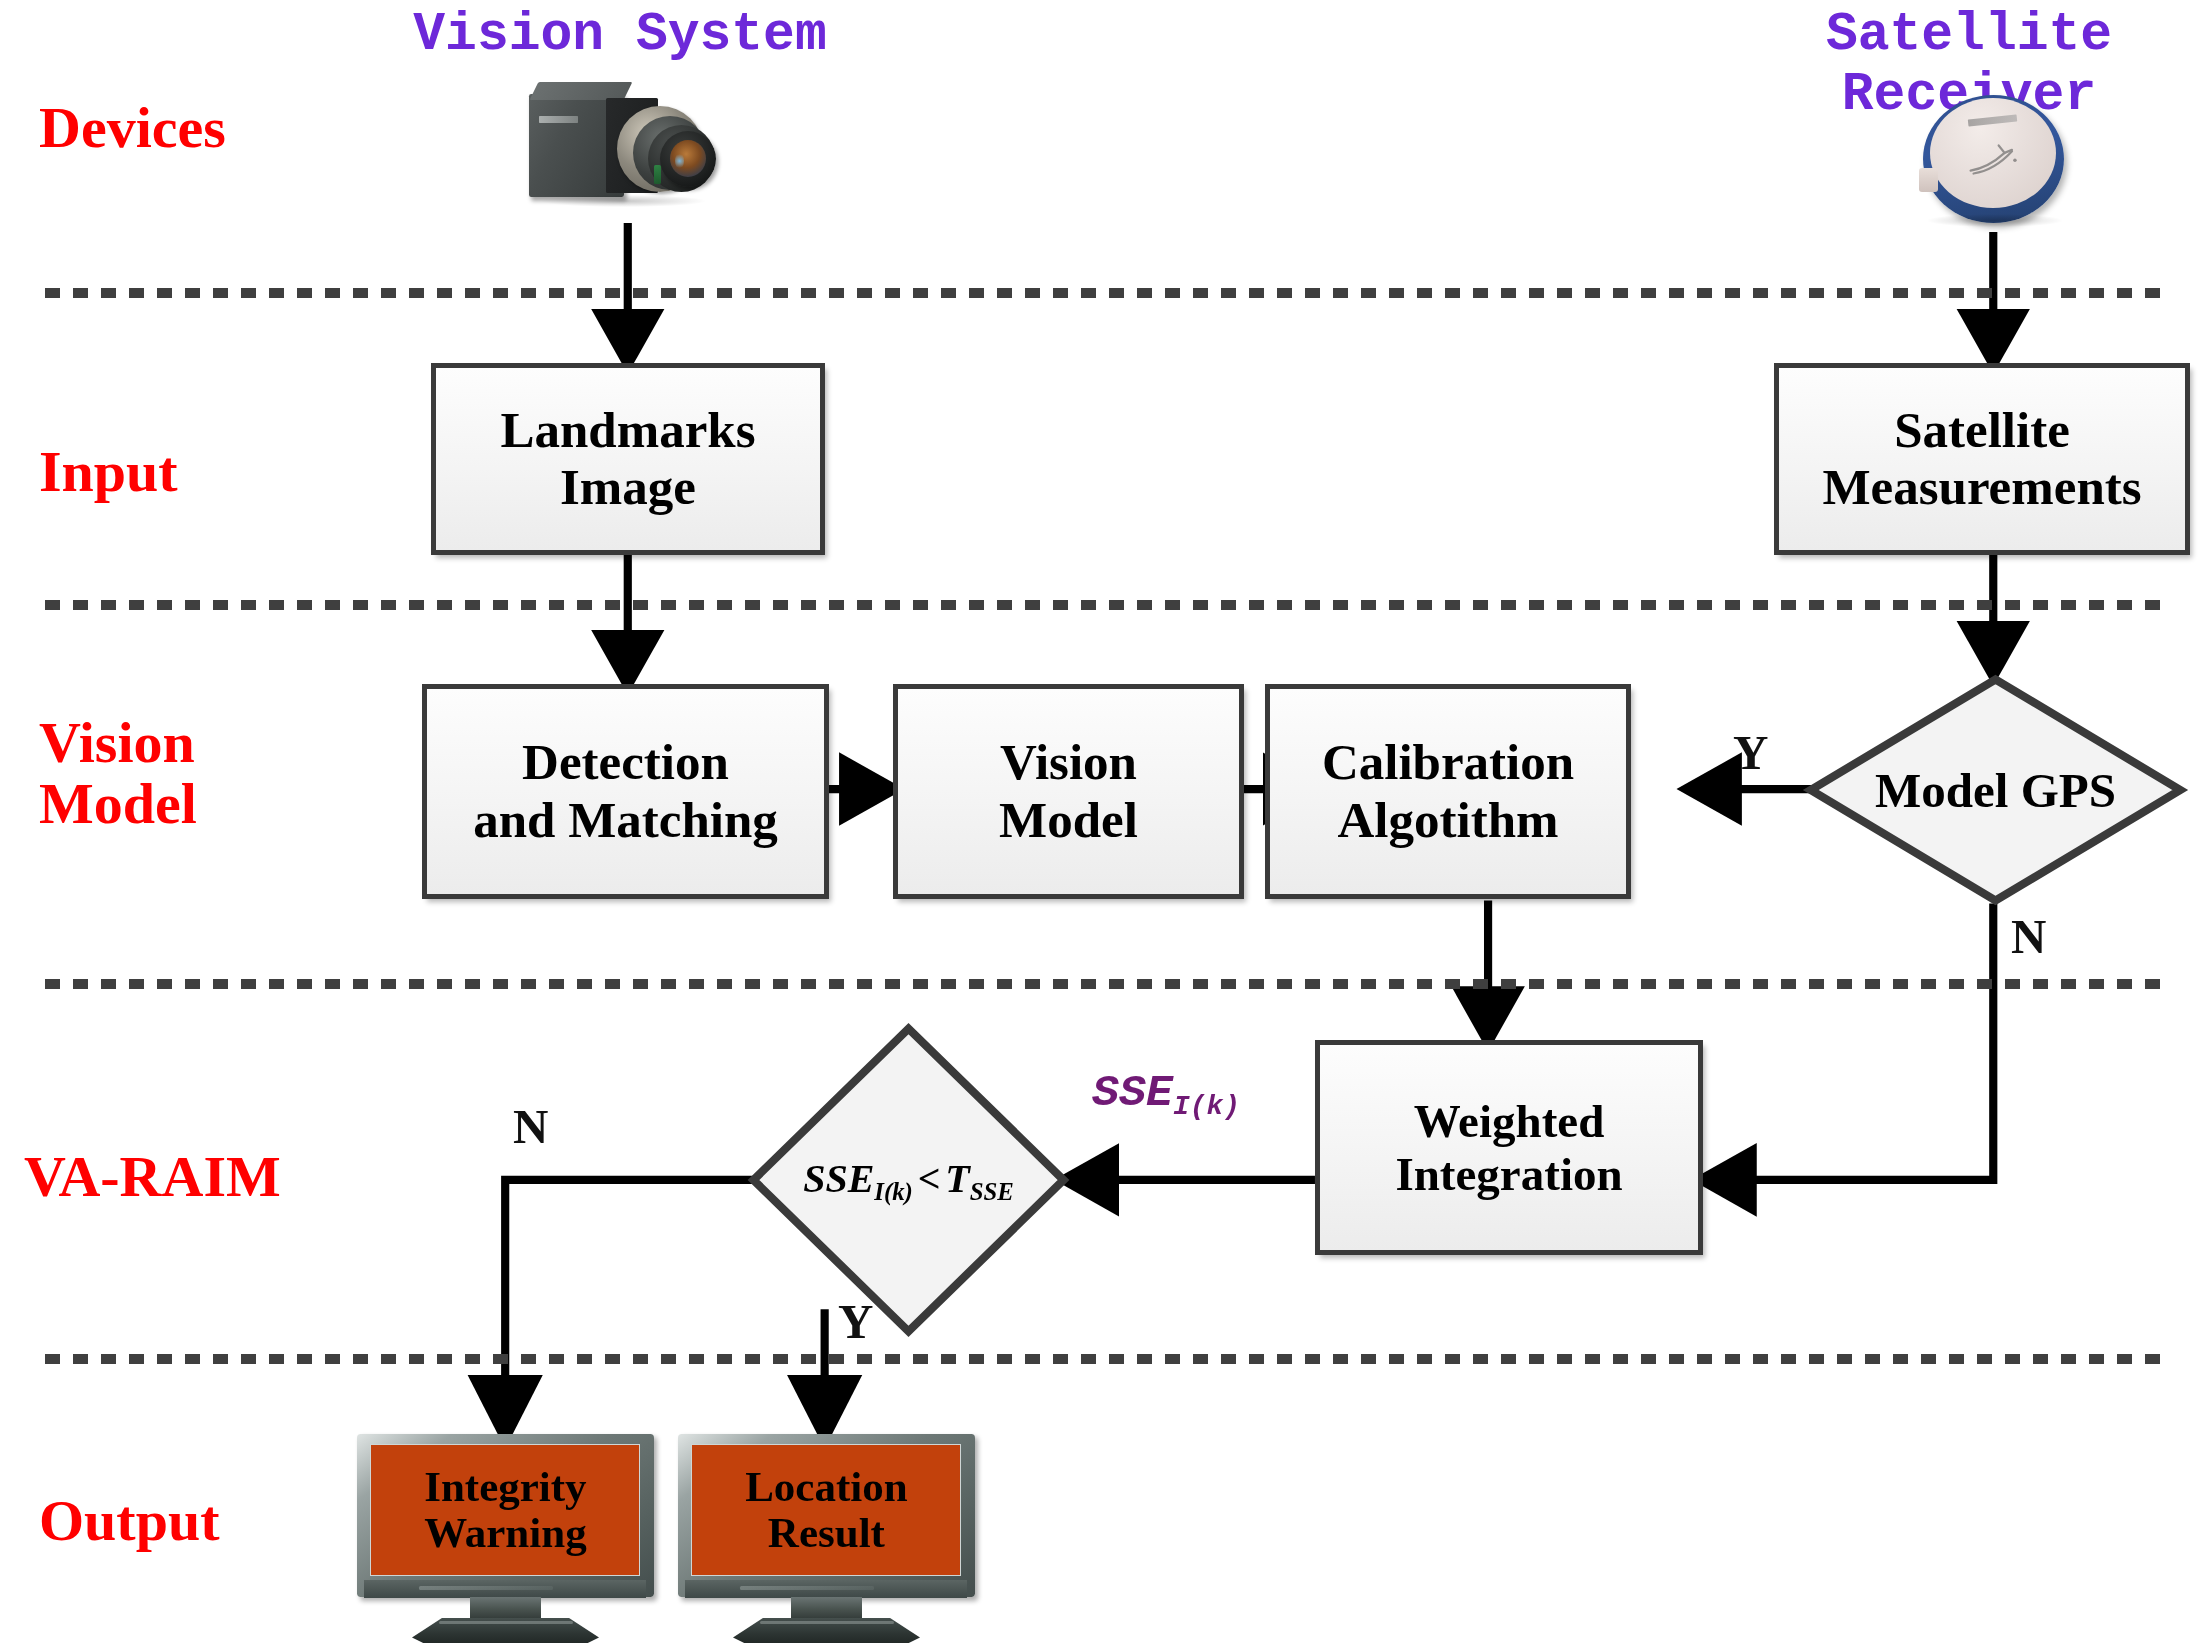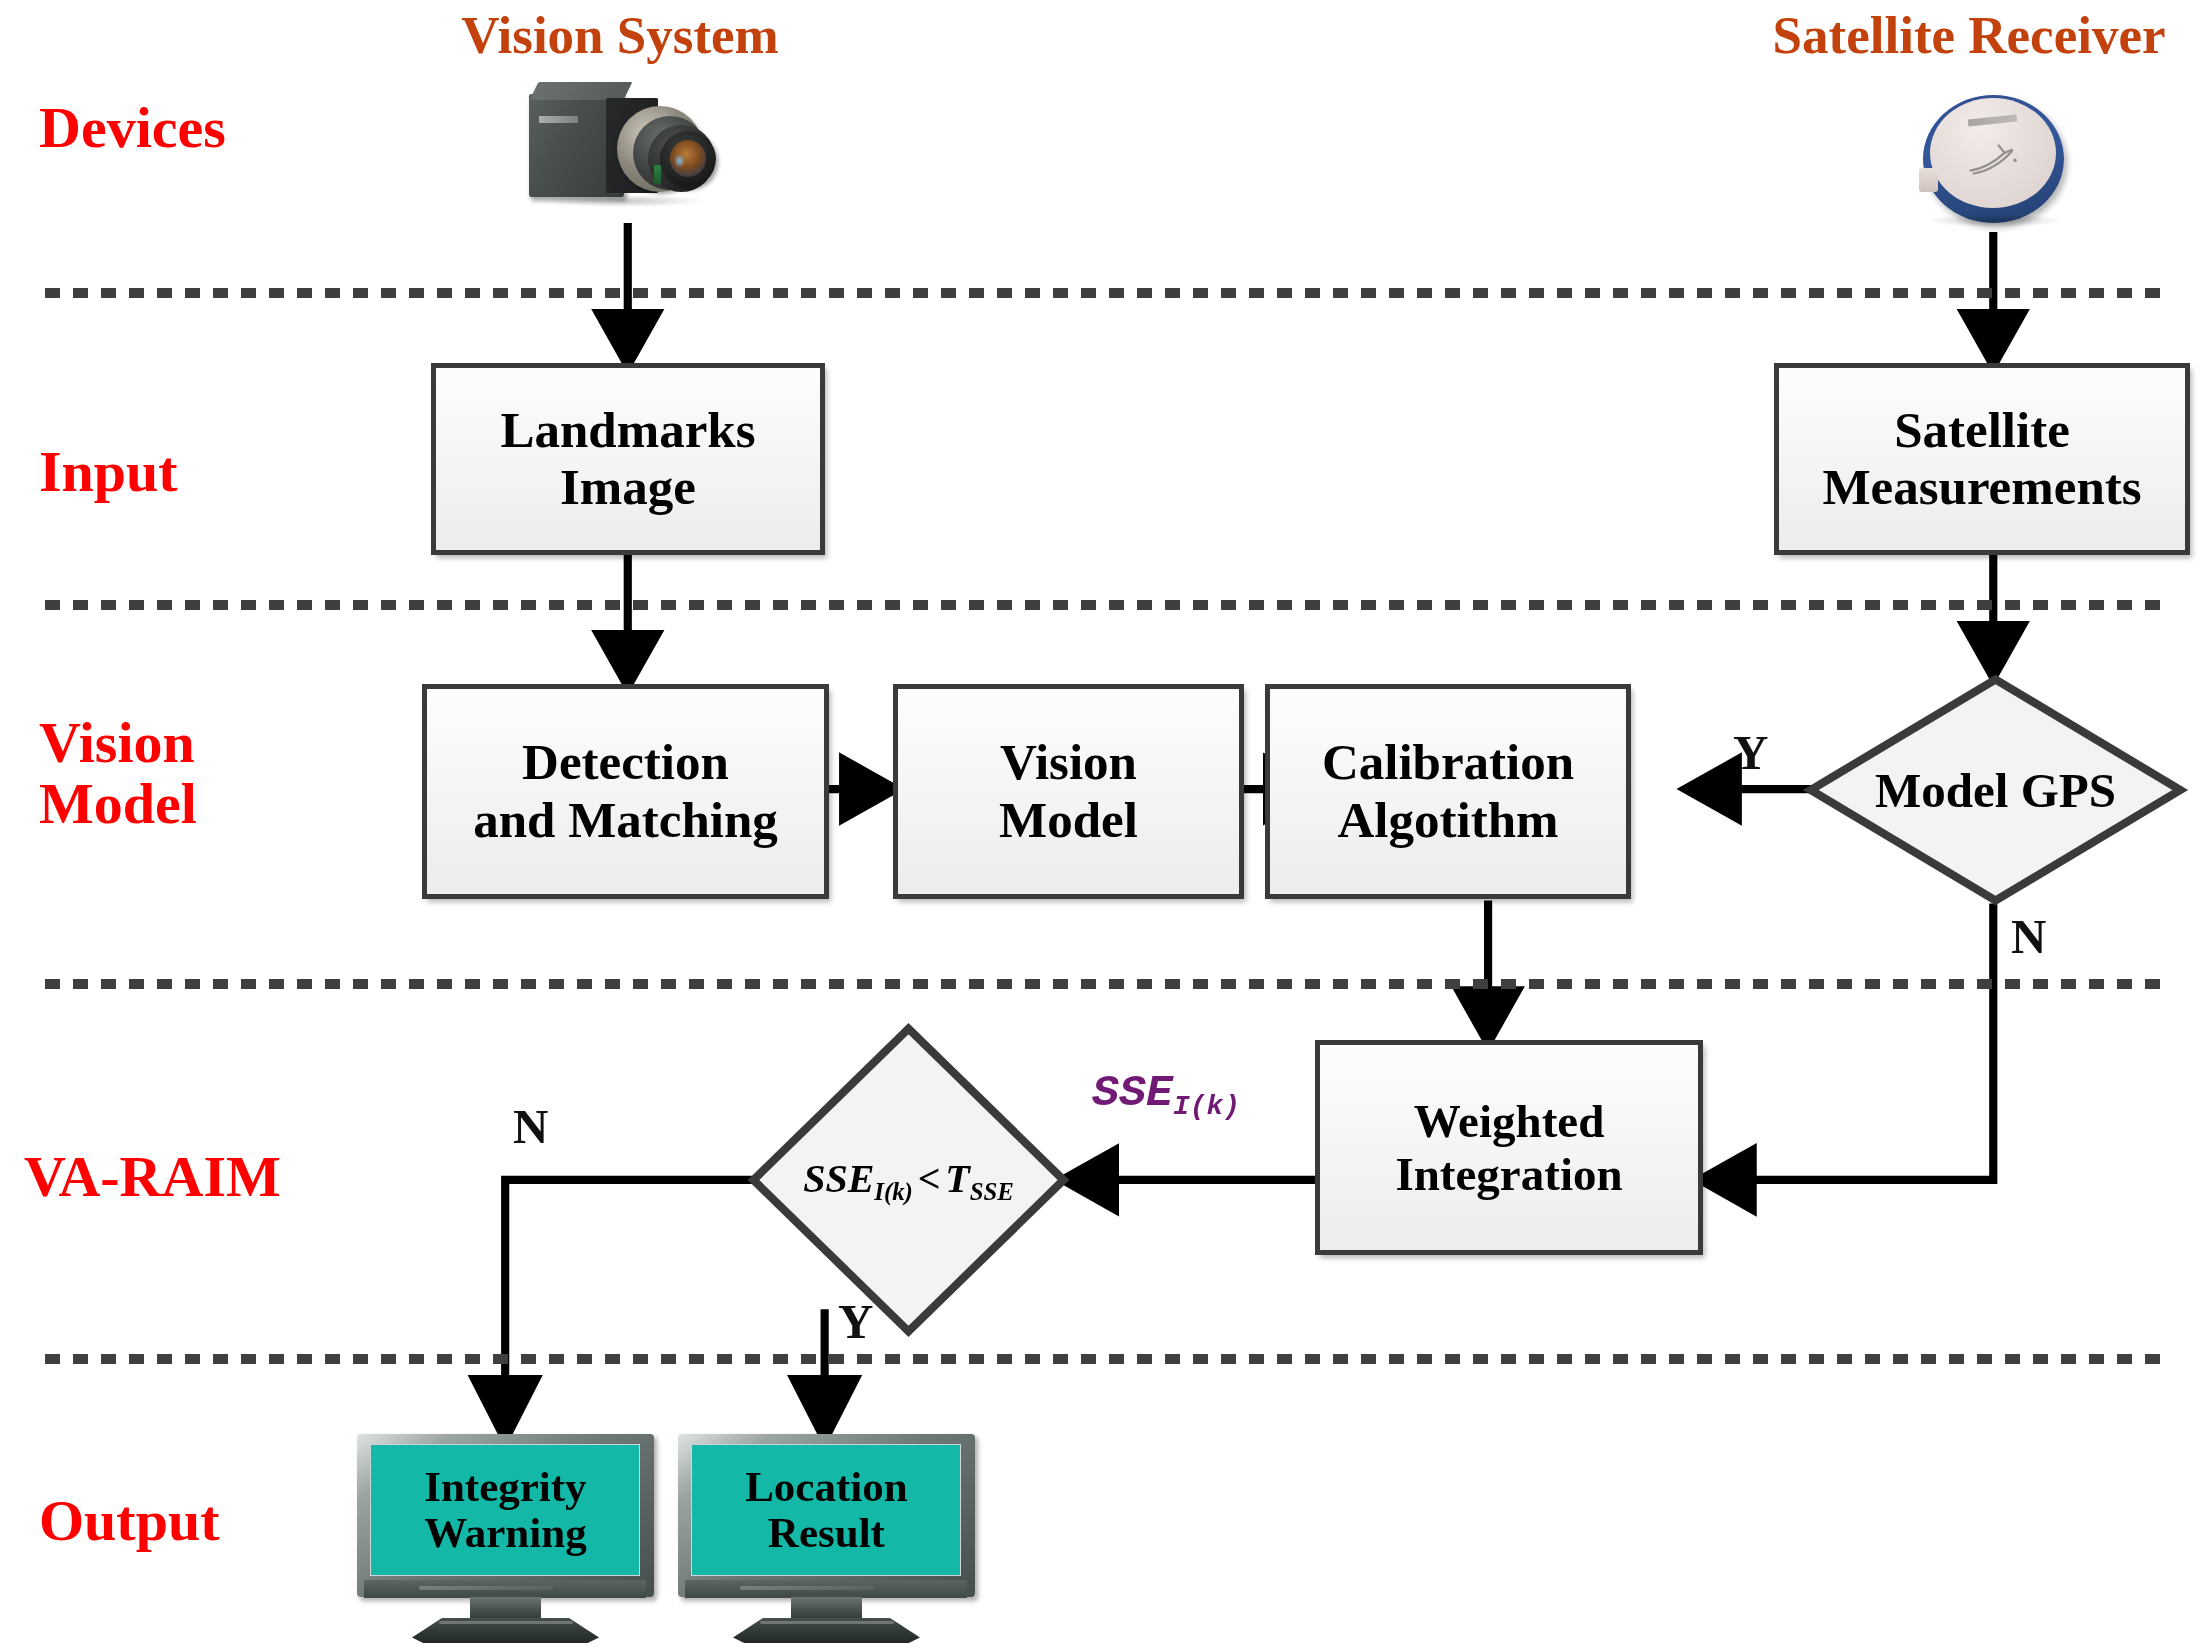--- a/index.html
+++ b/index.html
@@ -131,34 +131,34 @@
     position:absolute;left:-4.5px;top:73px;width:19.3px;height:24px;border-radius:3px;
     background:linear-gradient(180deg,#e8ded9,#cfc2bd);
   }
   .ant-shadow{
     position:absolute;left:4.5px;top:119px;width:134px;height:13.4px;
     background:radial-gradient(ellipse at center,rgba(0,0,0,.22) 0%,rgba(0,0,0,0) 72%);
   }
 
   
   .devtitle{
-    position:absolute;font-weight:bold;color:#c2410c;text-align:center;
-    font-family:Liberation Serif, serif;
+    position:absolute;font-weight:bold;color:#6d28d9;text-align:center;
+    font-family:Liberation Mono, monospace;
   }
 
   
   .monitor{position:absolute;}
   .mon-bezel{
     position:absolute;left:0;top:0;width:100%;
     background:linear-gradient(145deg,#dfe4e3 0%,#9aa4a3 18%,#6d7876 48%,#55605e 78%,#444e4d 100%);
     border-radius:3.7px;
     box-shadow:3px 3.7px 5.2px rgba(0,0,0,.32);
   }
   .mon-screen{
-    position:absolute;background:#14b8a6;
+    position:absolute;background:#c2410c;
     display:flex;align-items:center;justify-content:center;
     text-align:center;font-weight:bold;color:#000;line-height:1.08;
     font-family:"Liberation Serif",serif;white-space:pre-line;
     border:1.5px solid #cfd6d5;box-sizing:border-box;
   }
   .mon-chin{
     position:absolute;background:linear-gradient(180deg,#5b6563 0%,#3e4847 100%);
   }
   .mon-chin-strip{
     position:absolute;background:linear-gradient(90deg,rgba(190,200,198,.35),rgba(120,132,130,.25));

